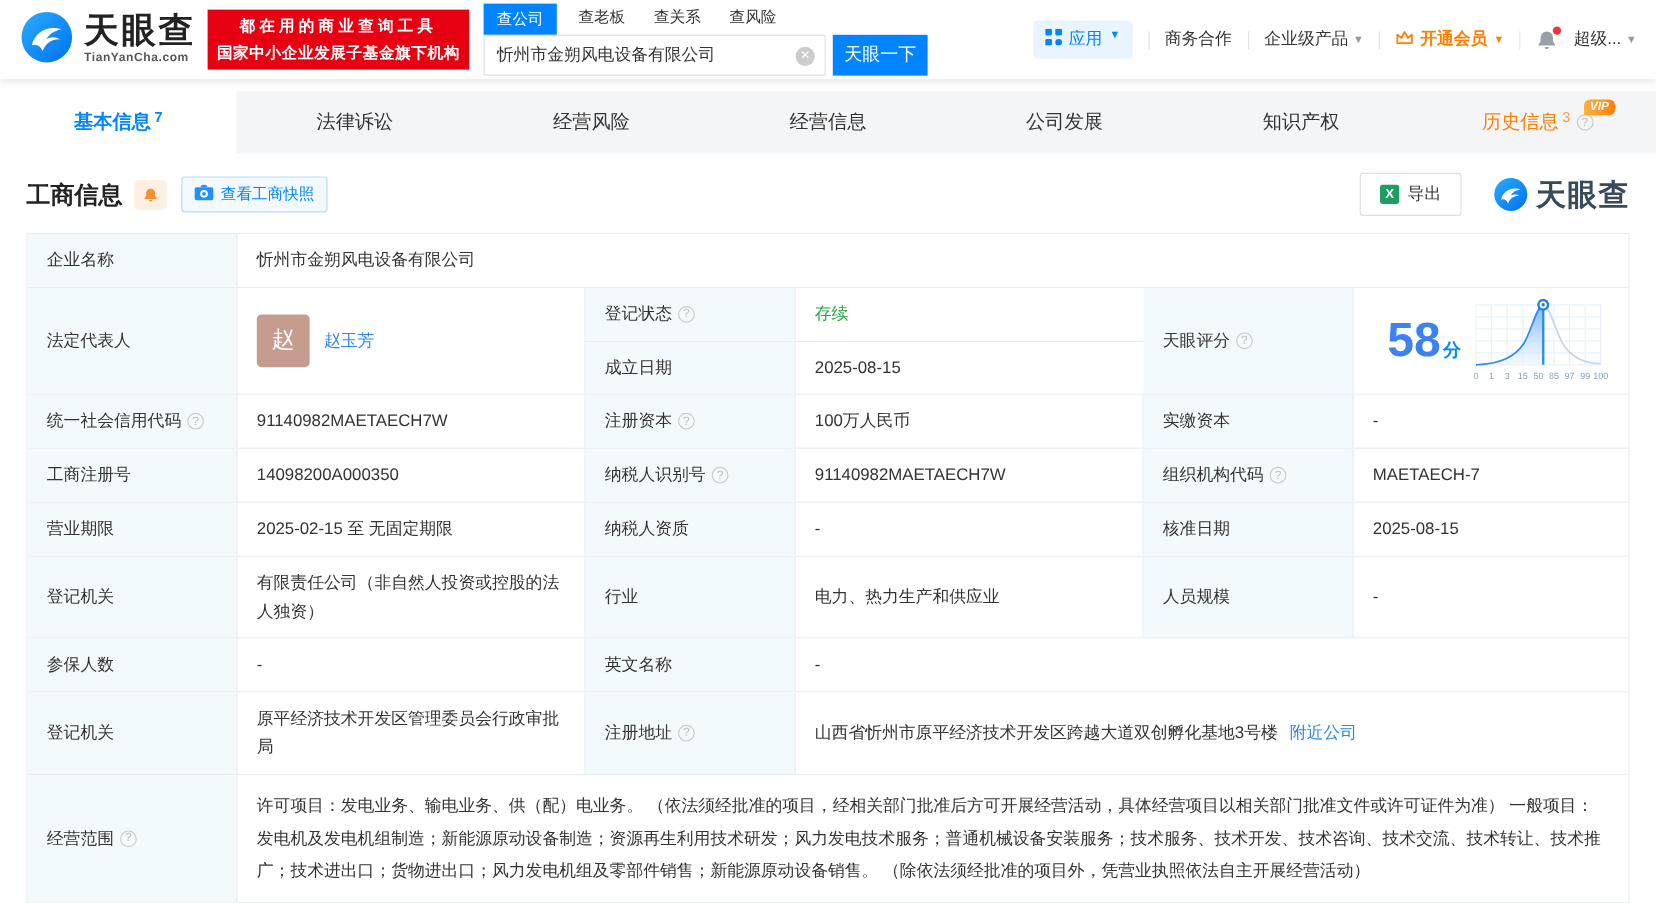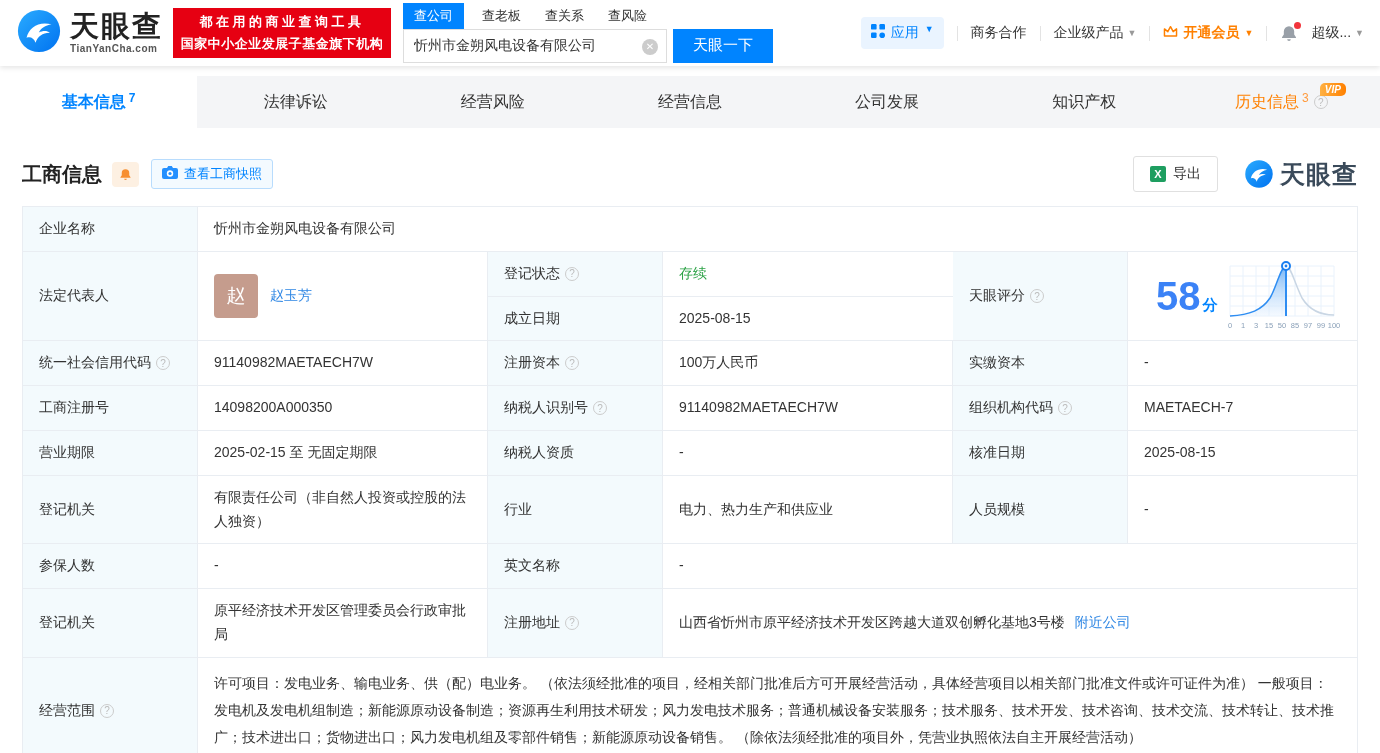--- a/index.html
+++ b/index.html
@@ -13,30 +13,30 @@
   .logo-text { display:flex; flex-direction:column; line-height:1; }
   .logo-cn { font-size:29px; font-weight:700; color:#222; letter-spacing:2px; }
   .logo-en { font-size:10px; color:#555; margin-top:3px; letter-spacing:.5px; font-weight:700; }
   .red-banner { margin-left:10px; background:#e60012; color:#fff; width:218px; height:50px;
                 display:flex; flex-direction:column; justify-content:center; align-items:center;
                 font-size:13px; font-weight:700; line-height:1.7; }
   .red-banner .l1 { letter-spacing:3.5px; }
   .red-banner .l2 { letter-spacing:.5px; }
 
   .search-wrap { margin-left:12px; width:370px; }
-  .search-tabs { display:flex; align-items:flex-end; height:25px; font-size:13px; }
+  .search-tabs { display:flex; align-items:center; height:25px; font-size:13px; }
   .search-tab { margin-right:24px; color:#333; cursor:pointer; padding-bottom:4px; }
   .search-tab.active { background:#0084ff; color:#fff; padding:4px 11px; margin-right:18px; }
   .search-row { display:flex; height:34px; }
   .search-box { position:relative; flex:1; border:1px solid #ddd; background:#fff; }
   .search-box input { width:100%; height:100%; border:none; outline:none; padding:0 30px 0 10px; font-size:14px; color:#333;
                       font-family:"Liberation Sans","DejaVu Sans",sans-serif; }
   .clear-ic { position:absolute; right:8px; top:9px; width:16px; height:16px; border-radius:50%;
               background:#ccc; color:#fff; font-size:10px; line-height:16px; text-align:center; cursor:pointer; }
-  .search-btn { width:100px; margin-left:6px; background:#0084ff; color:#fff; border:none; font-size:15px; cursor:pointer;
+  .search-btn { width:79px; margin-left:6px; background:#0084ff; color:#fff; border:none; font-size:15px; cursor:pointer;
                 font-family:Liberation Mono, monospace; }
 
   .top-right { margin-left:auto; display:flex; align-items:center; gap:13px; font-size:14px; white-space:nowrap; }
   .apps-pill { display:flex; align-items:flex-start; gap:6px; background:#eaf4ff; color:#0084ff; padding:7px 10px;
                border-radius:4px; cursor:pointer; }
   .v-div { width:1px; height:15px; background:#e3e3e3; }
   .menu-item { color:#333; cursor:pointer; display:flex; align-items:center; gap:4px; }
   .caret { font-size:9px; color:#999; }
   .caret.blue { color:#0084ff; } .caret.orange { color:#ff8000; }
   .vip-link { color:#ff8000; font-weight:700; display:flex; align-items:center; gap:5px; cursor:pointer; }
@@ -51,21 +51,21 @@
   .navtab .cnt { font-size:12px; margin-left:3px; margin-top:-8px; }
   .navtab.vip { color:#ff8000; }
   .navtab.vip .cnt { color:#ff9a3d; }
   .vip-badge { position:absolute; top:7px; right:34px; background:linear-gradient(90deg,#ffb143,#ff8000);
                color:#fff; font-size:10px; font-weight:700; padding:1px 5px; border-radius:5px 5px 5px 0; font-style:italic; }
   .q-ic { display:inline-flex; width:14px; height:14px; border:1px solid #ccc; color:#bbb; border-radius:50%;
           font-size:10px; align-items:center; justify-content:center; margin-left:5px; flex:none; cursor:pointer; }
 
   
   .main { padding:0 22px; }
-  .sec-head { margin-top:28px; display:flex; align-items:center; }
+  .sec-head { margin-top:16px; display:flex; align-items:center; }
   .sec-title { font-size:20px; font-weight:700; color:#222; }
   .bell-chip { margin-left:10px; width:27px; height:25px; background:#fdf0e2; border-radius:4px;
                display:flex; align-items:center; justify-content:center; cursor:pointer; }
   .snap-btn { margin-left:12px; display:flex; align-items:center; gap:6px; border:1px solid #b8dcfd; background:#f3faff;
               color:#0084ff; font-size:13px; padding:5px 10px; border-radius:3px; cursor:pointer;
               font-family:"Liberation Sans","DejaVu Sans",sans-serif; }
   .head-right { margin-left:auto; display:flex; align-items:center; }
   .export-btn { display:flex; align-items:center; gap:7px; border:1px solid #e0e0e0; background:#fff; color:#333;
                 font-size:14px; padding:8px 16px; border-radius:3px; cursor:pointer;
                 font-family:"Liberation Sans","DejaVu Sans",sans-serif; }

